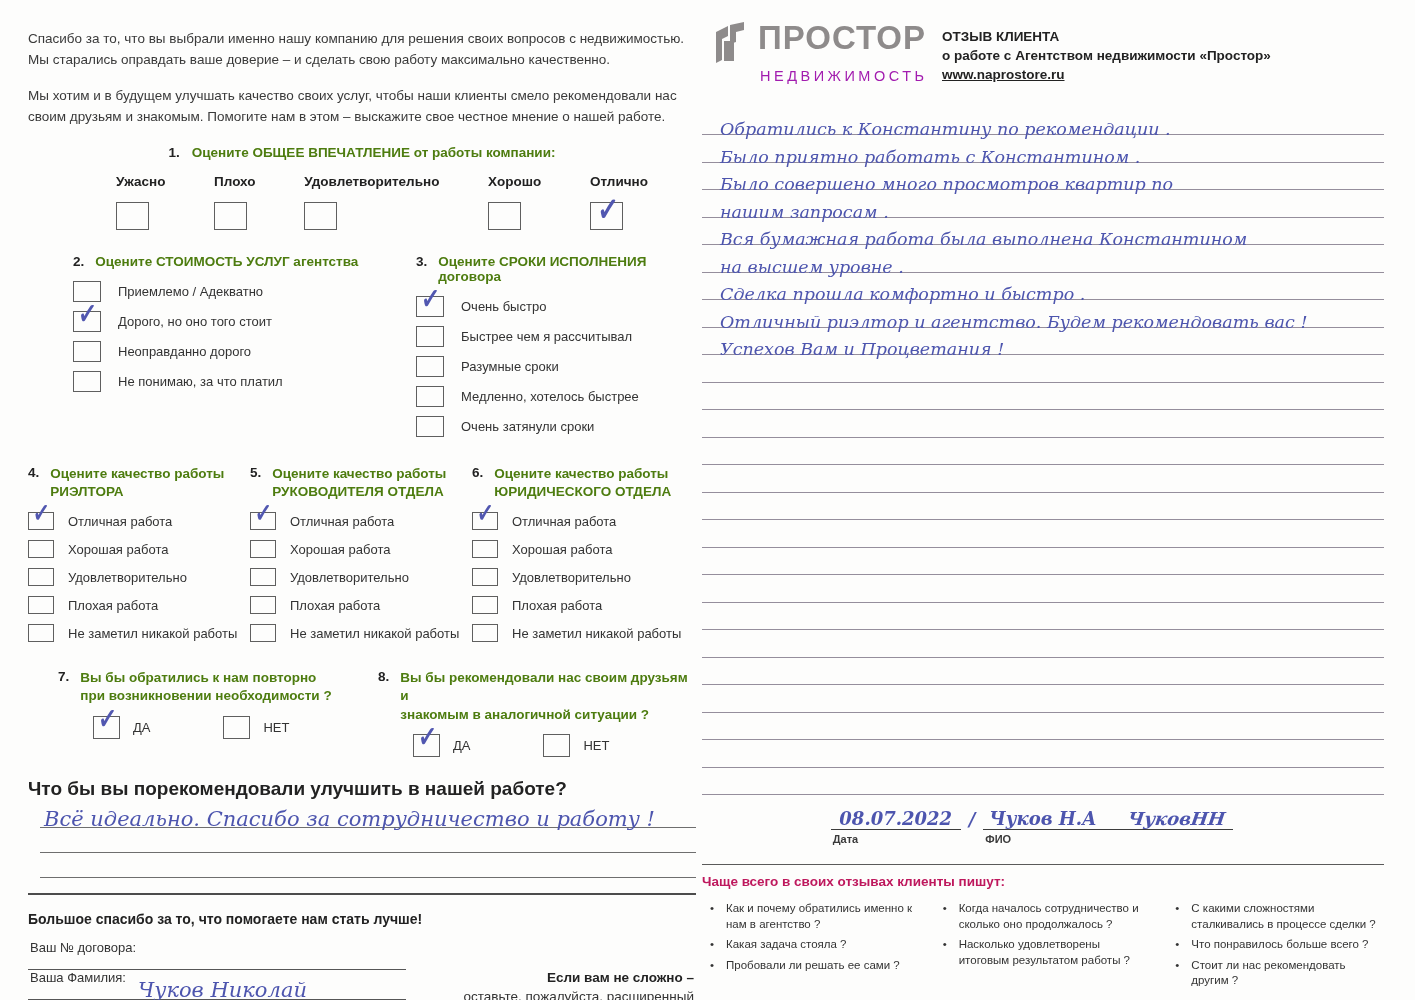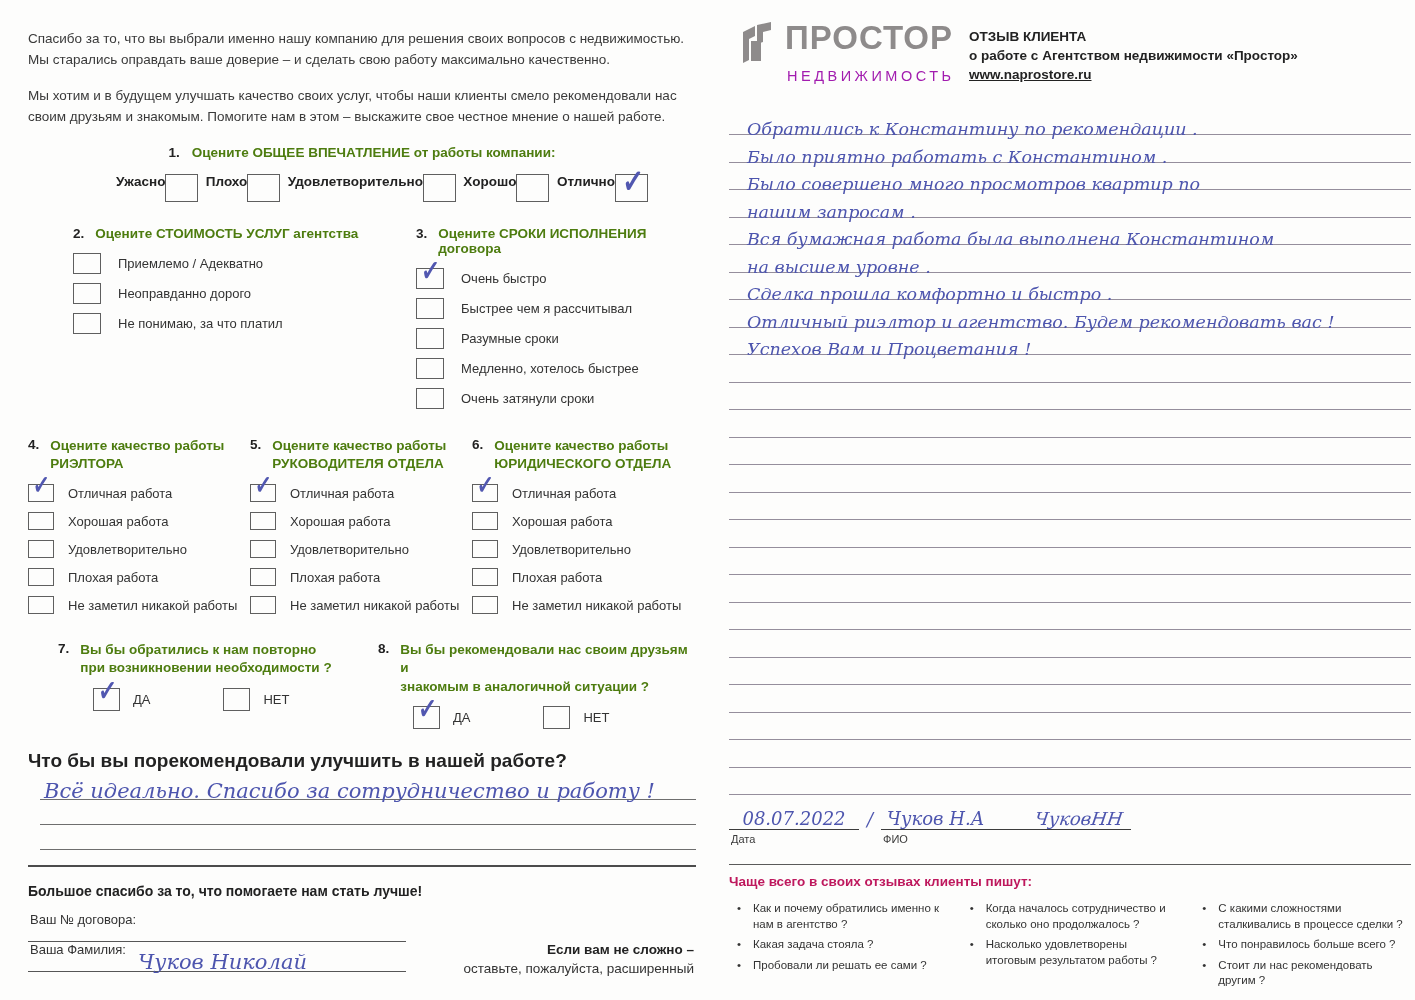--- a/index.html
+++ b/index.html
@@ -21,21 +21,21 @@
   
   .page-left { position:absolute; left:28px; top:14px; width:668px; }
   .lp-title { text-align:center; font-weight:bold; font-size:15px; color:#222; }
   .lp-p { margin-top:15px; font-size:13.5px; line-height:1.55; color:#3a3a3a; }
 
   .q-num { font-weight:bold; font-size:13.5px; color:#222; }
   .q-title { font-weight:bold; font-size:13.5px; color:#4d7c0f; }
 
   .q1-head { margin-top:17px; display:flex; justify-content:center; gap:12px; }
   .q1-row { margin-top:14px; padding:0 48px 0 88px; display:flex; justify-content:space-between; }
-  .q1-col { display:flex; flex-direction:row; align-items:flex-start; }
+  .q1-col { display:flex; flex-direction:column; align-items:flex-start; }
   .q1-label { font-weight:bold; font-size:13.5px; color:#222; margin-bottom:13px; }
 
   .cb {
     position:relative; display:inline-block; flex:none;
     width:28px; height:21px;
     border:1.5px solid #5f5f5f; background:transparent;
   }
   .cb.big { width:33px; height:28px; }
   .cb.checked::after {
     content:"✓";
@@ -80,35 +80,35 @@
 
   .lp-bottom { margin-top:14px; display:flex; }
   .fields { width:378px; }
   .frow { position:relative; height:29.5px; border-bottom:1.5px solid #565656; }
   .frow .flabel { position:absolute; left:2px; bottom:14px; font-size:13px; color:#333; }
   .frow .fvalue { position:absolute; left:110px; bottom:-3px; font-size:21px; white-space:nowrap; }
 
   .aside { flex:1; padding:27px 2px 0 30px; text-align:right; font-size:13.5px; line-height:1.45; color:#333; }
 
   
-  .page-right { position:absolute; left:729px; top:22px; width:682px; }
+  .page-right { position:absolute; left:702px; top:22px; width:682px; }
   .rp-header { display:flex; align-items:flex-start; }
   .logo { width:238px; padding-left:12px; }
   .logo-row { display:flex; align-items:flex-start; gap:4px; }
   .logo-name { font-weight:bold; font-size:33px; letter-spacing:1px; color:#8e8b8b; line-height:.95; }
   .logo-sub { margin:2px 0 0 46px; font-size:14.5px; letter-spacing:3.5px; color:#a21caf; }
   .rp-head-text { padding-left:2px; padding-top:6px; font-size:13.5px; line-height:1.4; }
   .rp-head-title { font-weight:bold; color:#222; }
   .rp-url { font-weight:bold; color:#222; text-decoration:underline; }
 
   .review-lines { margin-top:23px; }
   .review-lines .rline { height:27.5px; border-bottom:1px solid #958e9c; position:relative; }
   .review-lines .rline .rtext { position:absolute; left:18px; bottom:-5px; font-size:17.5px; white-space:nowrap; }
 
-  .sig-row { margin-top:13px; display:flex; justify-content:flex-start; align-items:flex-end; padding-right:22px; }
+  .sig-row { margin-top:13px; display:flex; justify-content:center; align-items:flex-end; padding-right:22px;font-weight:bold; }
   .sig-box { position:relative; border-bottom:1.5px solid #3c3c3c; }
   .sig-date { width:130px; text-align:center; }
   .sig-fio { width:250px; padding-left:6px; display:flex; justify-content:space-between; padding-right:8px; }
   .sig-slash { padding:0 8px; font-size:18px; }
   .sig-hw { font-size:18px; white-space:nowrap; }
   .sig-label { position:absolute; left:2px; bottom:-16px; font-size:11px; color:#3a3a3a; font-style:normal; font-family:"Liberation Sans",sans-serif; }
   .sig-sign { transform:skewX(-8deg); display:inline-block; }
 
   .rp-divider { margin-top:34px; border-top:1.5px solid #5a5a5a; }
   .rp-foot-title { margin-top:9px; font-weight:bold; font-size:13.5px; color:#be185d; }
@@ -167,20 +167,24 @@
         <span class="q-title">Оцените СТОИМОСТЬ УСЛУГ агентства</span>
       </div>
       <div>
 
 
           <div class="opt">
             <span class="cb"></span>
             <span class="opt-label">Приемлемо / Адекватно</span>
           </div>
 
+          <div class="opt">
+            <span class="cb checked"></span>
+            <span class="opt-label">Дорого, но оно того стоит</span>
+          </div>
 
           <div class="opt">
             <span class="cb"></span>
             <span class="opt-label">Неоправданно дорого</span>
           </div>
 
           <div class="opt">
             <span class="cb"></span>
             <span class="opt-label">Не понимаю, за что платил</span>
           </div>

